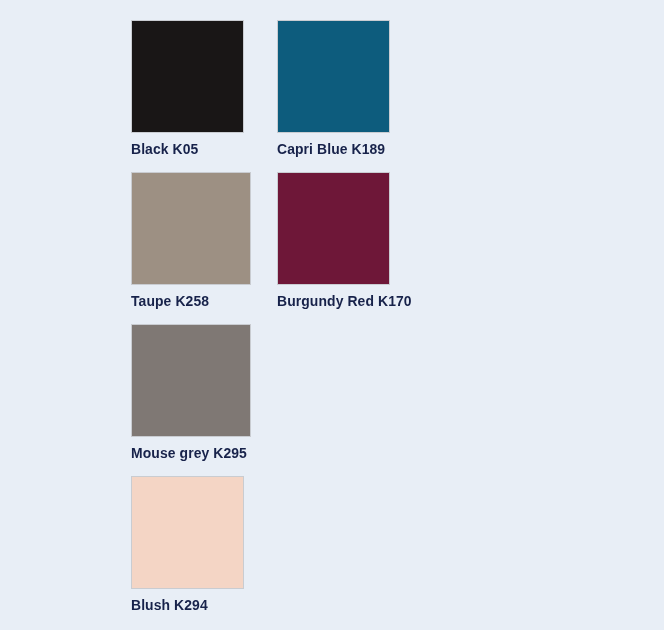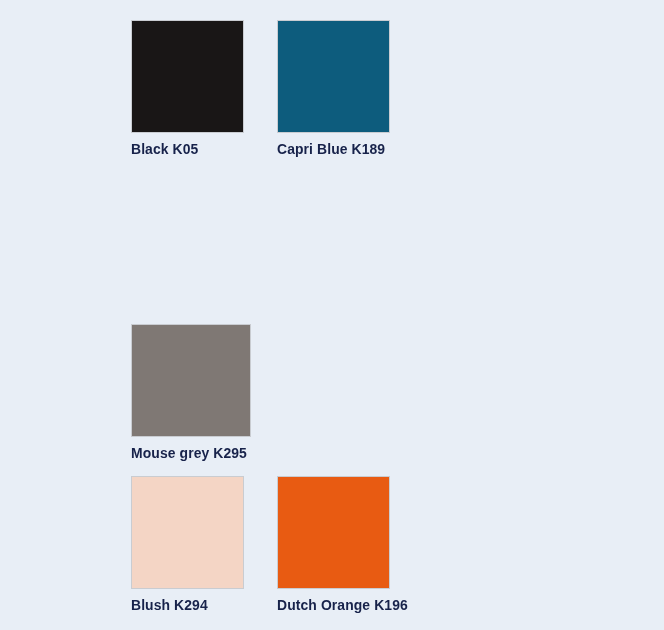--- a/index.html
+++ b/index.html
@@ -73,30 +73,34 @@
       <div class="swatch-cell">
         <div class="swatch-chip" style="background: rgb(25, 22, 22); border-color: rgb(201, 204, 209);"></div>
         <div class="swatch-label" style="color: rgb(23, 34, 74);">Black K05</div>
       </div>
       <div class="swatch-cell">
         <div class="swatch-chip" style="background: rgb(13, 92, 125); border-color: rgb(201, 204, 209);"></div>
         <div class="swatch-label" style="color: rgb(23, 34, 74);">Capri Blue K189</div>
       </div>
     </div>
     <div class="swatch-row">
+      <div class="swatch-cell wide">
+        <div class="swatch-chip" style="background: rgb(157, 144, 131); border-color: rgb(201, 204, 209);"></div>
+        <div class="swatch-label" style="color: rgb(23, 34, 74);">Taupe K258</div>
+      </div>
+      <div class="swatch-cell">
+        <div class="swatch-chip" style="background: rgb(110, 23, 56); border-color: rgb(201, 204, 209);"></div>
+        <div class="swatch-label" style="color: rgb(23, 34, 74);">Burgundy Red K170</div>
+      </div>
     </div>
     <div class="swatch-row">
       <div class="swatch-cell wide">
         <div class="swatch-chip" style="background: rgb(127, 120, 116); border-color: rgb(201, 204, 209);"></div>
         <div class="swatch-label" style="color: rgb(23, 34, 74);">Mouse grey K295</div>
       </div>
     </div>
     <div class="swatch-row">
       <div class="swatch-cell">
         <div class="swatch-chip" style="background: rgb(244, 213, 197); border-color: rgb(201, 204, 209);"></div>
         <div class="swatch-label" style="color: rgb(23, 34, 74);">Blush K294</div>
       </div>
-      <div class="swatch-cell">
-        <div class="swatch-chip" style="background: rgb(232, 91, 18); border-color: rgb(201, 204, 209);"></div>
-        <div class="swatch-label" style="color: rgb(23, 34, 74);">Dutch Orange K196</div>
-      </div>
     </div>
   </div>
 
 </body></html>

